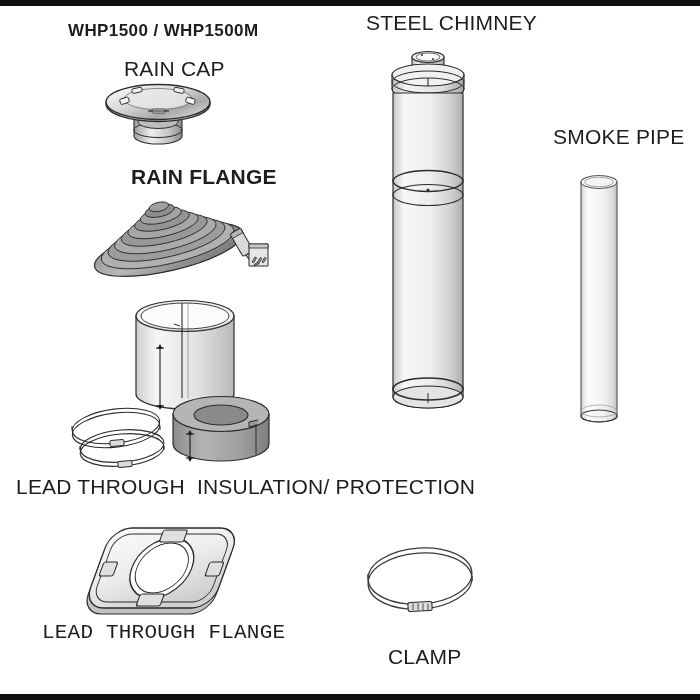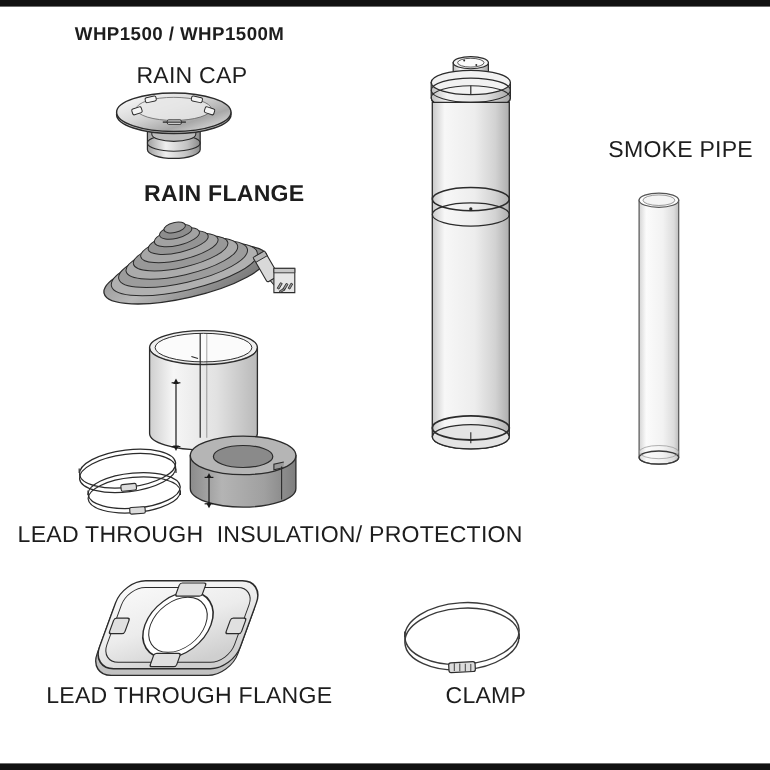--- a/index.html
+++ b/index.html
@@ -61,28 +61,29 @@
 
   <div class="edge-bar edge-top"></div>
   <div class="edge-bar edge-bottom"></div>
 
   <div class="label title" style="left:68px; top:22px;">WHP1500 / WHP1500M</div>
 
   <div class="label" style="left:124px; top:58px;text-align:center;">RAIN CAP</div>
 
   <div class="label" style="left:131px; top:166px;font-weight:bold;">RAIN FLANGE</div>
 
+  <div class="label" style="left:366px; top:12px;">STEEL CHIMNEY</div>
 
   <div class="label" style="left:16px; top:476px;">LEAD THROUGH  INSULATION/ PROTECTION</div>
 
   <div class="label" style="left:553px; top:126px;">SMOKE PIPE</div>
 
-  <div class="label" style="left:42px; top:622px;">LEAD THROUGH FLANGE</div>
-
-  <div class="label" style="left:388px; top:622px;margin-left:17px;">CLAMP</div>
+  <div class="label" style="left:42px; top:622px;font-family:Liberation Mono, monospace;">LEAD THROUGH FLANGE</div>
+
+  <div class="label" style="left:388px; top:646px;">CLAMP</div>
 
   <div class="dim-label" style="left:163px; top:370px;">500 mm</div>
 
   <div class="dim-label" style="left:190px; top:434px;">200 mm</div>
 
   <div class="part" style="left:98px; top:82px;">
     <svg width="122" height="62" viewBox="0 0 122 62">
       <defs>
         <linearGradient id="gCapTop" x1="0" y1="0" x2="1" y2="1">
           <stop offset="0%" stop-color="#ffffff"></stop>

